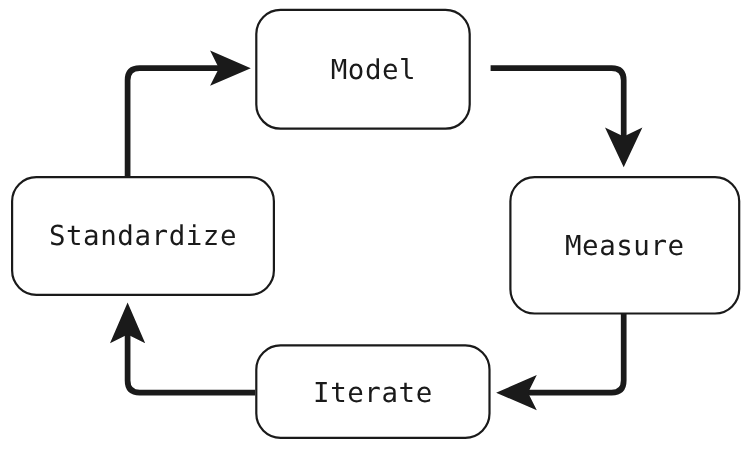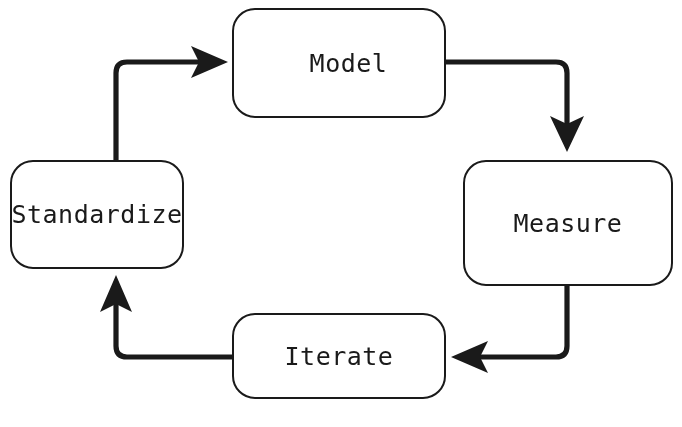--- a/index.html
+++ b/index.html
@@ -39,24 +39,24 @@
   }
   .node-label {
     font-family: "DejaVu Sans Mono", monospace;
     font-size: 25px;
     line-height: 1;
     color: #1a1a1a;
     letter-spacing: 0.5px;
     white-space: nowrap;
     user-select: none;
   }
-  #node-model   { left: 232px; top: 8px;   width: 214px; height: 110px; padding-left: 19px; }
+  #node-model   { left: 232px; top: 8px;   width: 196px; height: 110px; padding-left: 19px; }
   #node-measure { left: 463px; top: 160px; width: 210px; height: 126px; }
   #node-iterate { left: 232px; top: 313px; width: 214px; height: 86px; }
-  #node-standardize { left: 10px; top: 160px; width: 174px; height: 109px; }
+  #node-standardize { left: 10px; top: 160px; width: 240px; height: 109px; }
 </style>
 </head>
 <body>
 
 <div id="diagram-canvas">
 
   <svg id="diagram-svg" viewBox="0 0 682 427" aria-hidden="true">
 
     <g>
       <path d="M 446 62 L 556 62 Q 567 62 567 73 L 567 127" fill="none" stroke="#1a1a1a" stroke-width="5.2" stroke-linecap="butt" stroke-linejoin="round"></path>

